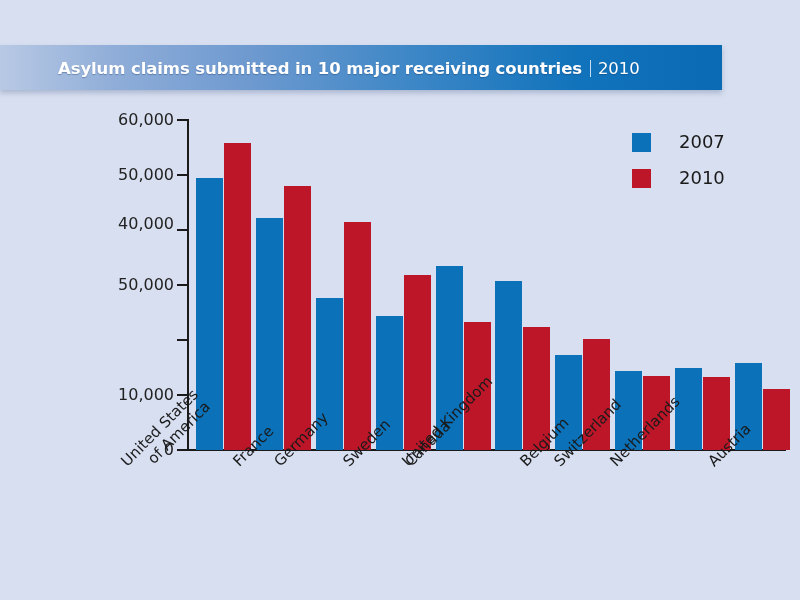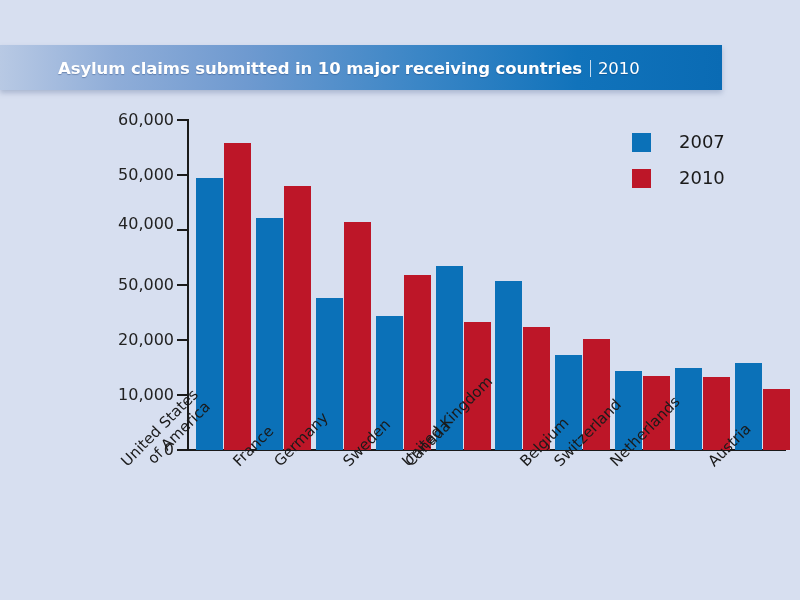--- a/index.html
+++ b/index.html
@@ -193,21 +193,20 @@
 <div id="chart-area">
 
   <div id="axis-vertical"></div>
   <div id="axis-horizontal"></div>
 
   <div id="y-labels">
       <div class="y-label" style="top: 120px;">60,000</div>
       <div class="y-label" style="top: 175px;">50,000</div>
       <div class="y-label" style="top: 224px;">40,000</div>
       <div class="y-label" style="top: 285px;">50,000</div>
-      <div class="y-label" style="top: 340px;">20,000</div>
       <div class="y-label" style="top: 395px;">10,000</div>
       <div class="y-label" style="top: 450px;">0</div>
     </div>
   <div id="y-ticks">
       <div class="y-tick" style="top: 119px;"></div>
       <div class="y-tick" style="top: 174px;"></div>
       <div class="y-tick" style="top: 229px;"></div>
       <div class="y-tick" style="top: 284px;"></div>
       <div class="y-tick" style="top: 339px;"></div>
       <div class="y-tick" style="top: 394px;"></div>

